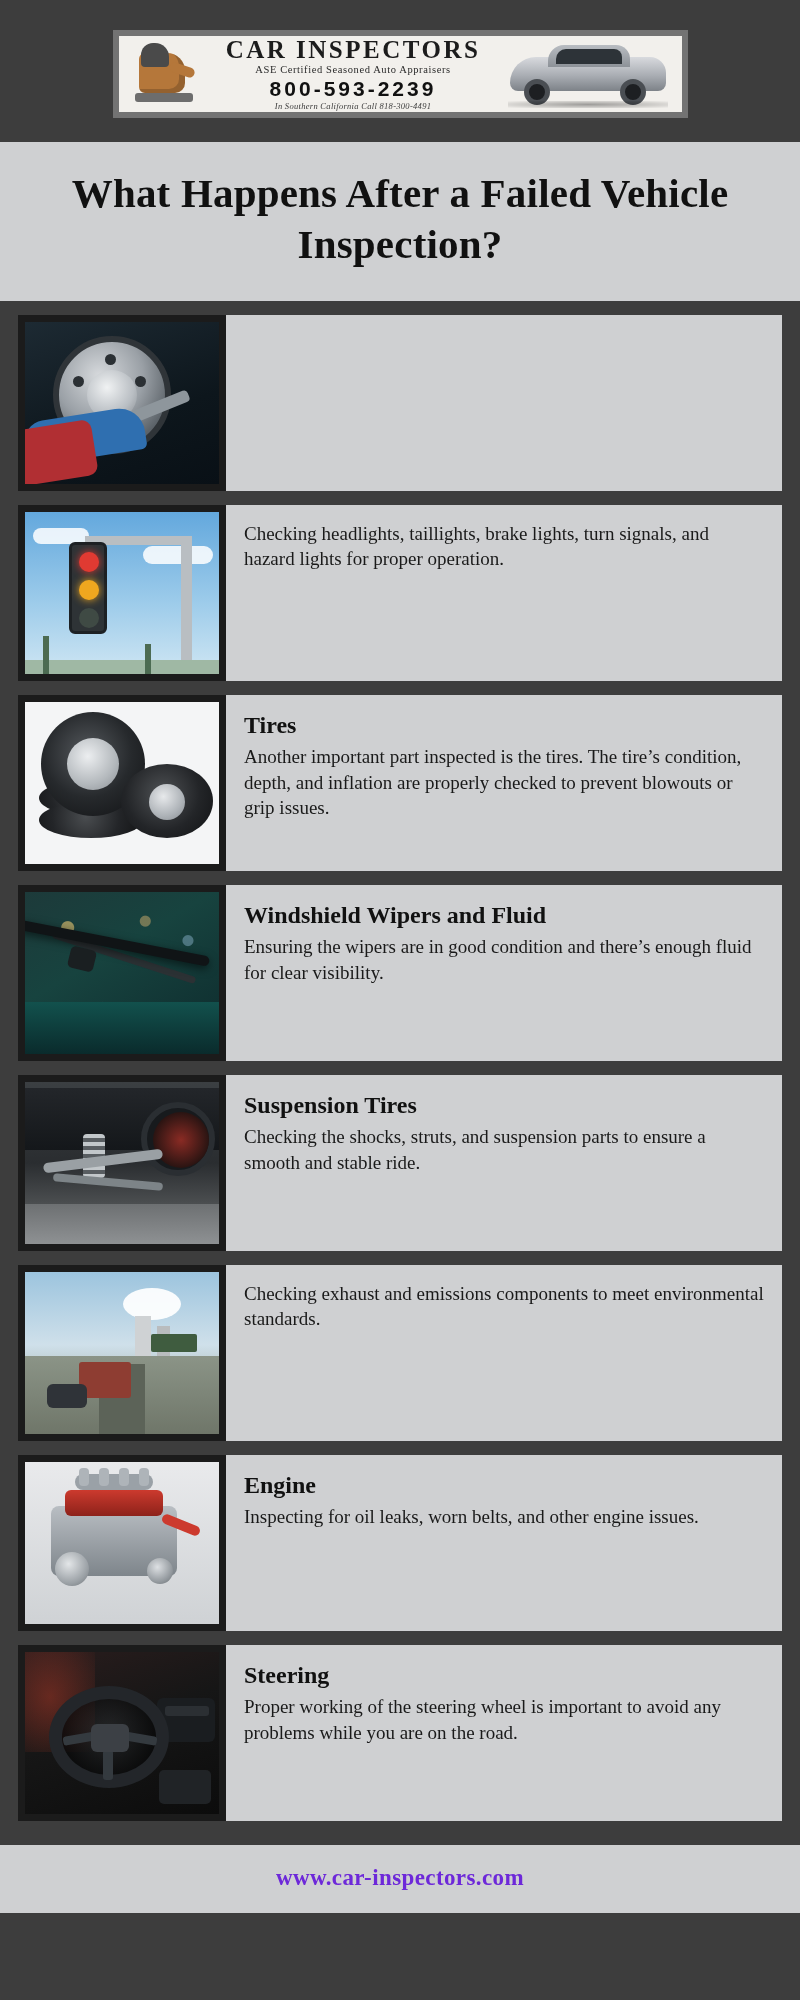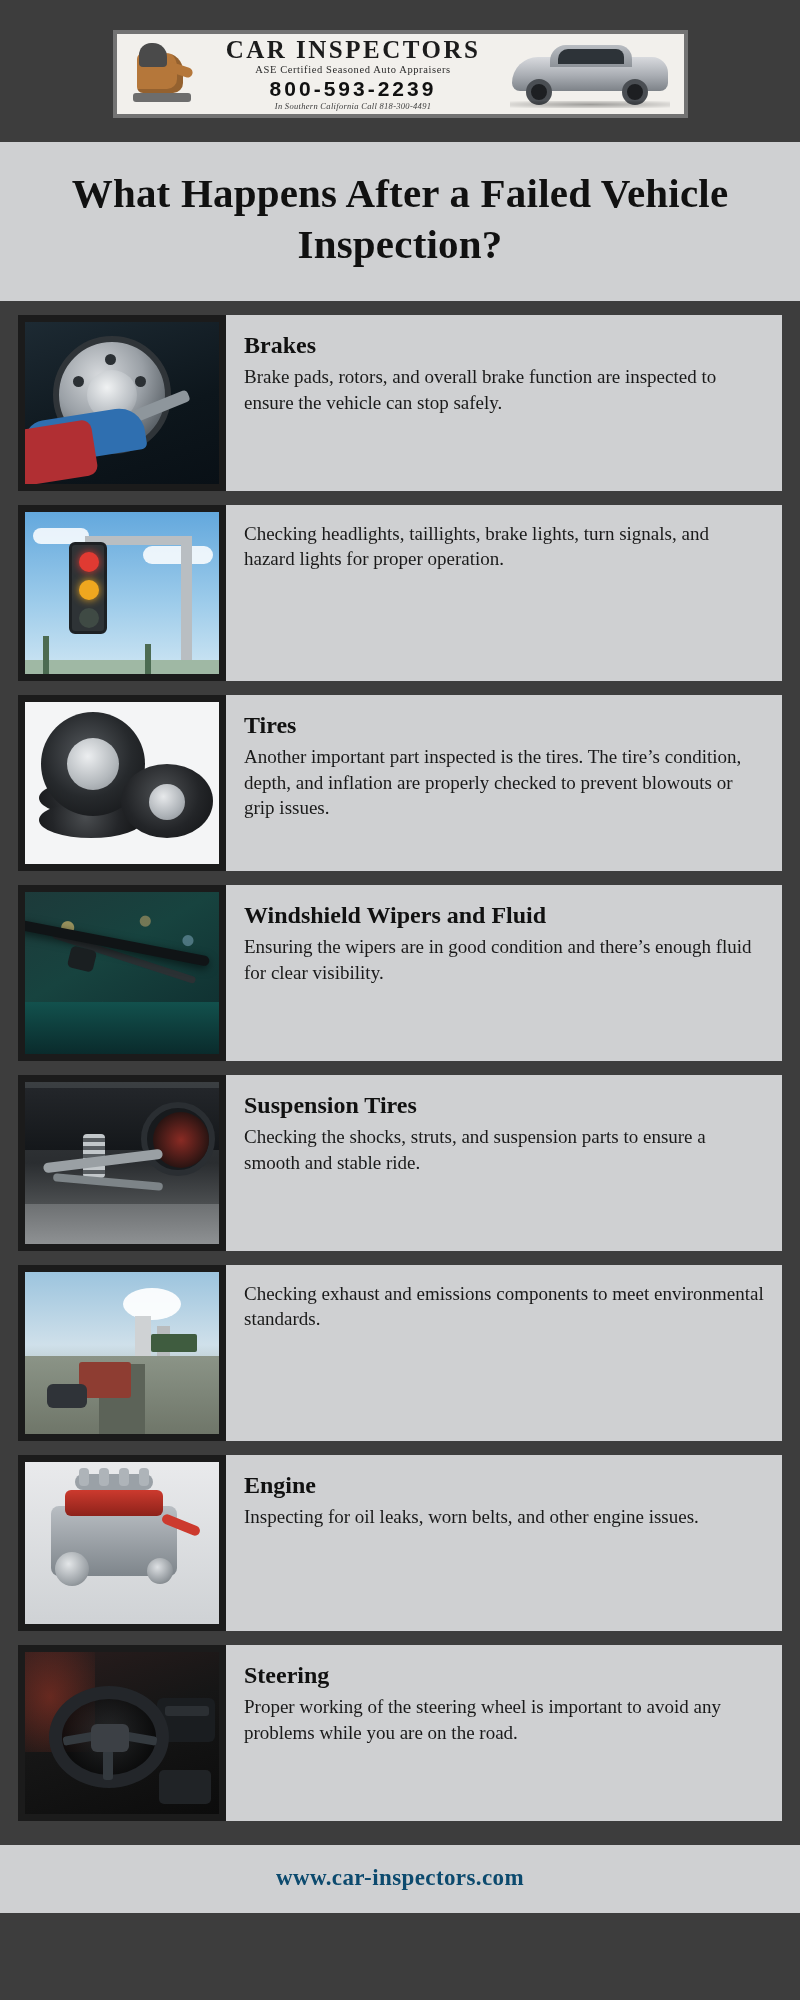--- a/index.html
+++ b/index.html
@@ -21,21 +21,21 @@
   .logo-band {
     background: #3d3d3d;
     padding: 30px 0 24px 0;
     display: flex;
     justify-content: center;
   }
   .logo-card {
     width: 575px;
     height: 88px;
     background: #f2f0ec;
-    border: 4px solid #737373;
+    border: 6px solid #737373;
     display: flex;
     align-items: center;
     padding: 4px 10px;
     position: relative;
   }
   .logo-mark {
     width: 74px;
     height: 74px;
     position: relative;
     flex: 0 0 74px;
@@ -205,21 +205,21 @@
   
   .footer {
     background: #cfd0d2;
     padding: 20px 0 22px 0;
     text-align: center;
   }
   .footer-url {
     font-family: "Liberation Serif", serif;
     font-size: 23px;
     font-weight: bold;
-    color: #0c4a6e;
+    color: #6d28d9;
     letter-spacing: 0.4px;
   }
 
   
   .art { position: absolute; inset: 0; }
 
   
   .art-brakes { background: linear-gradient(160deg,#1d2a33 0%, #0d161c 60%, #091016 100%); }
   .art-brakes .rotor {
     position: absolute; left: 28px; top: 14px; width: 118px; height: 118px;
@@ -512,24 +512,20 @@
           <div class="hub"></div>
           <div class="hole h1"></div>
             <div class="hole h2"></div>
             <div class="hole h3"></div>
           <div class="hole h4"></div>
             <div class="hole h5"></div>
           <div class="tool"></div>
           <div class="glove"></div>
           <div class="sleeve"></div>
         </div>
-      </div>
-      <div class="item-text">
-        <div class="item-title">Brakes</div>
-        <div class="item-desc">Brake pads, rotors, and overall brake function are inspected to ensure the vehicle can stop safely.</div>
       </div>
     </div>
 
     <div class="item">
       <div class="thumb">
         <div class="art art-lights">
           <div class="cloud c1"></div>
             <div class="cloud c2"></div>
           <div class="pole-h"></div>
             <div class="pole-v"></div>

